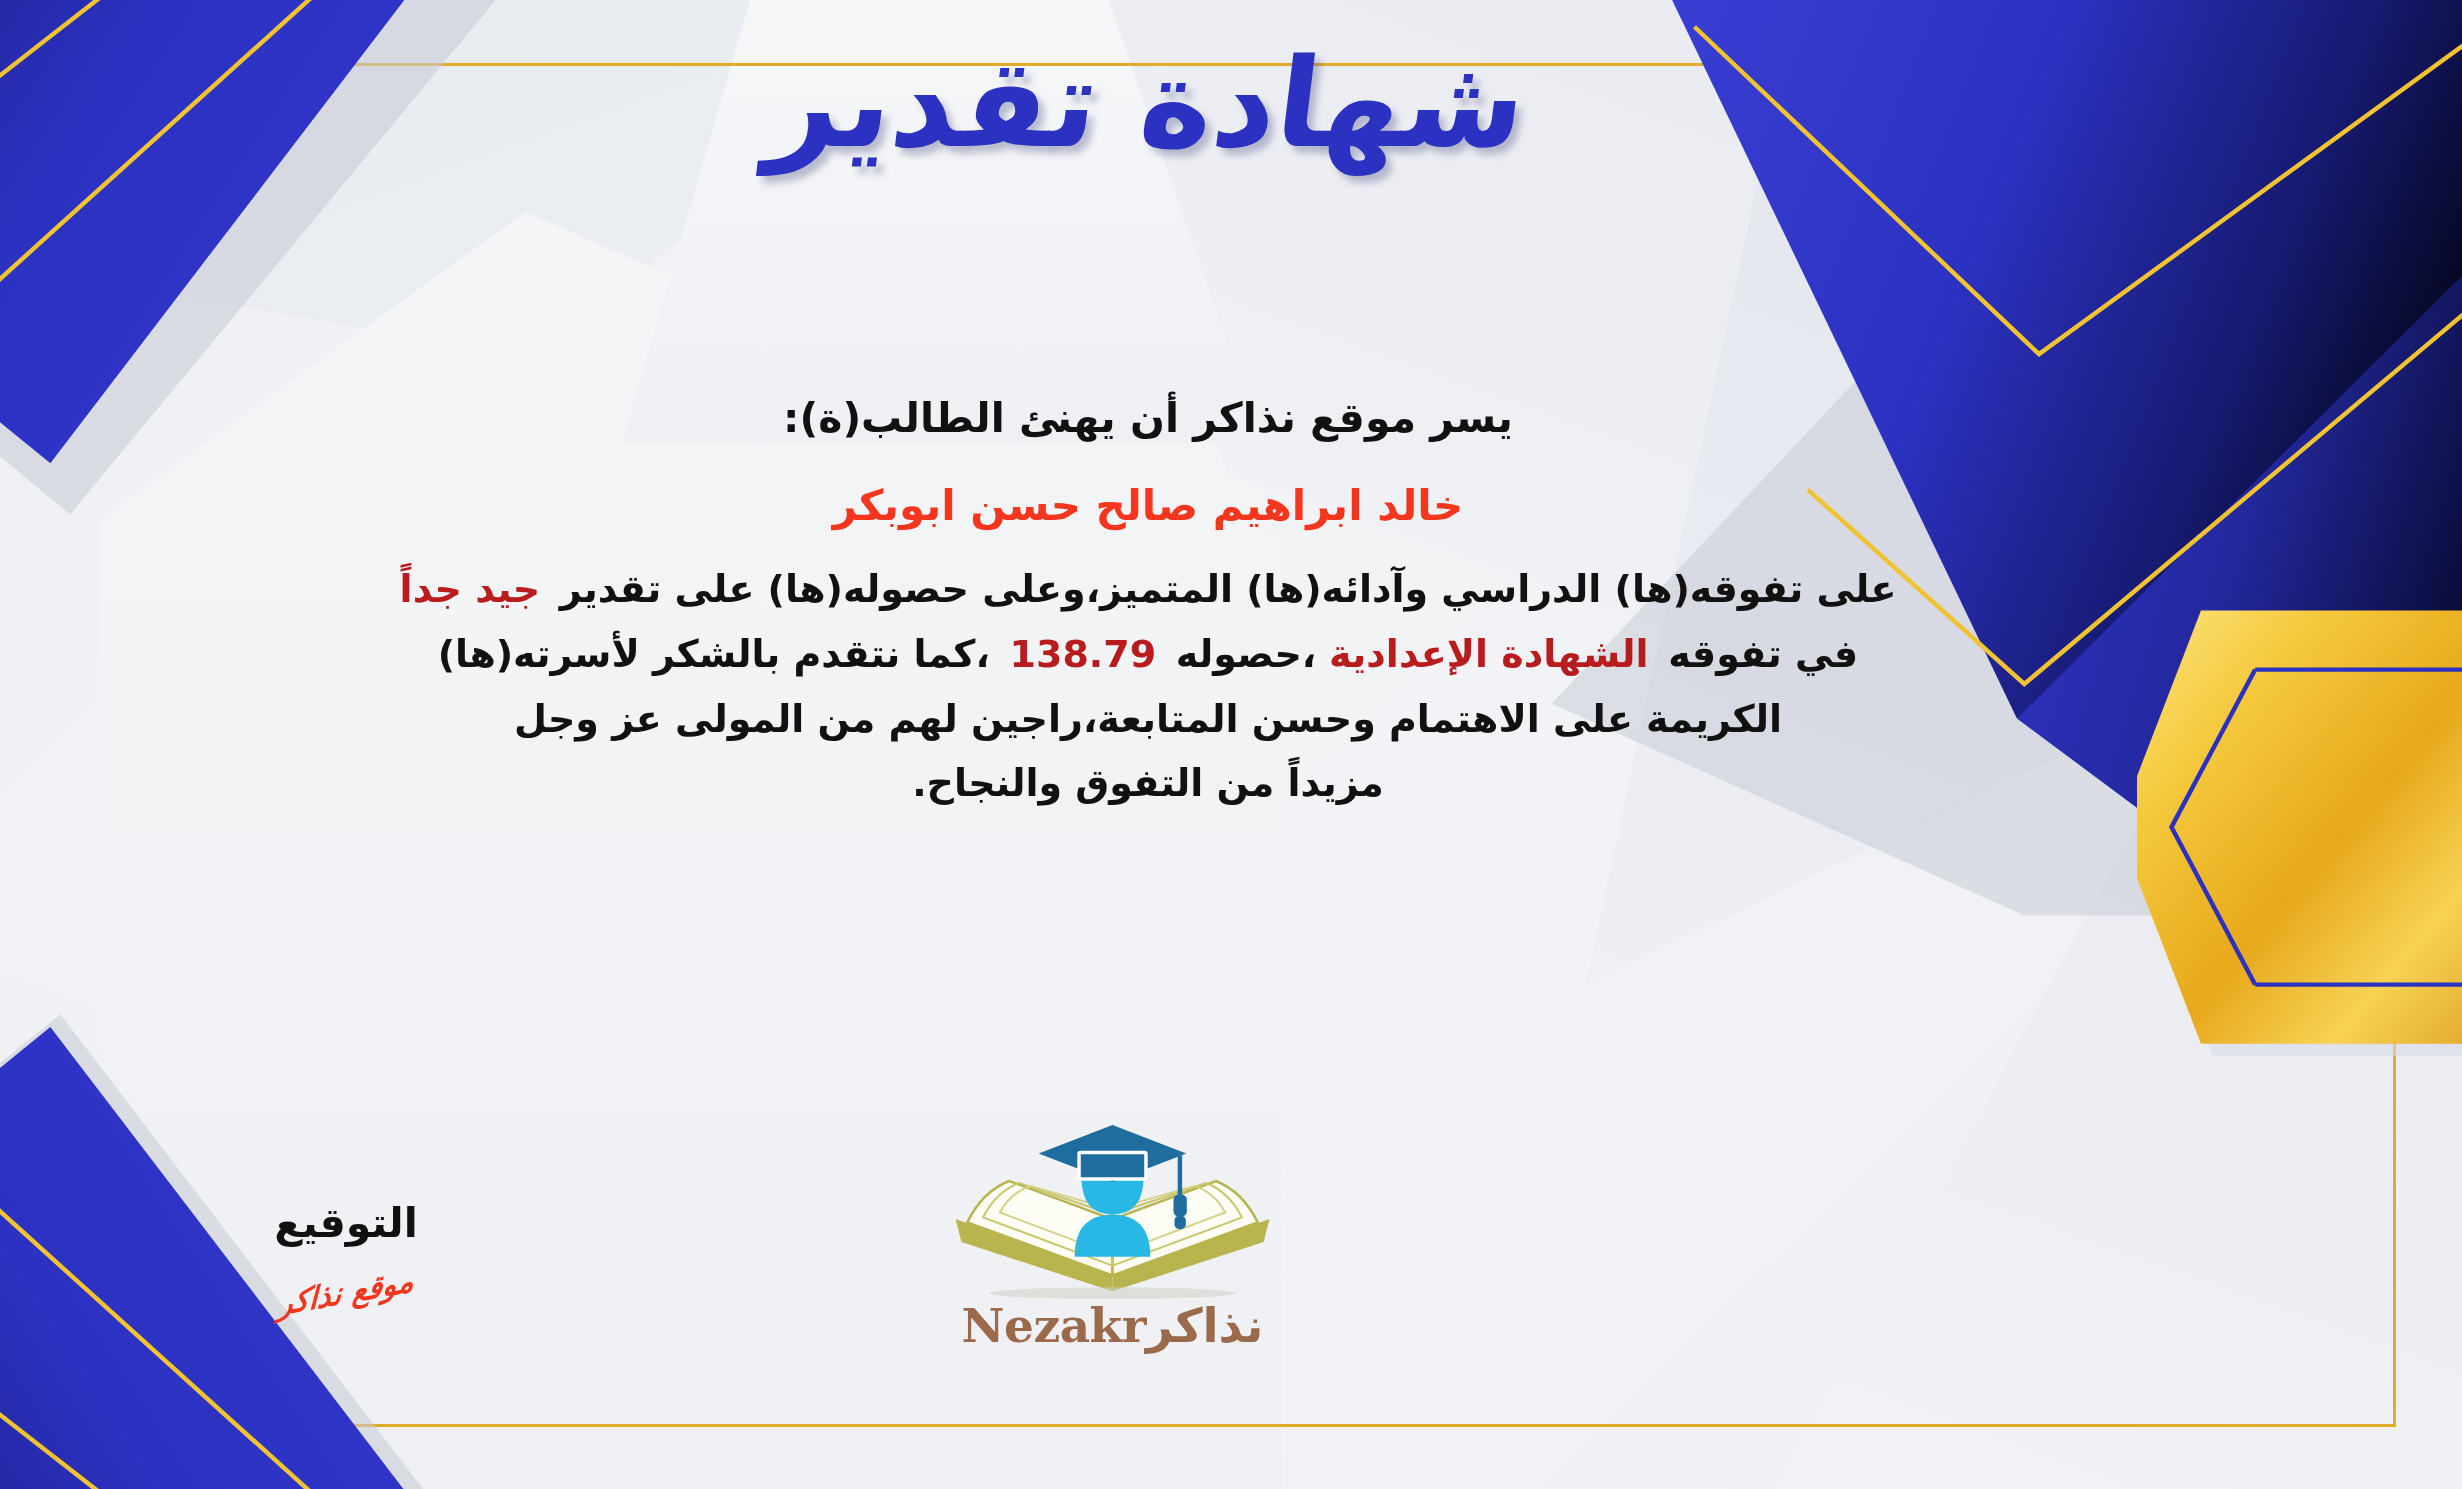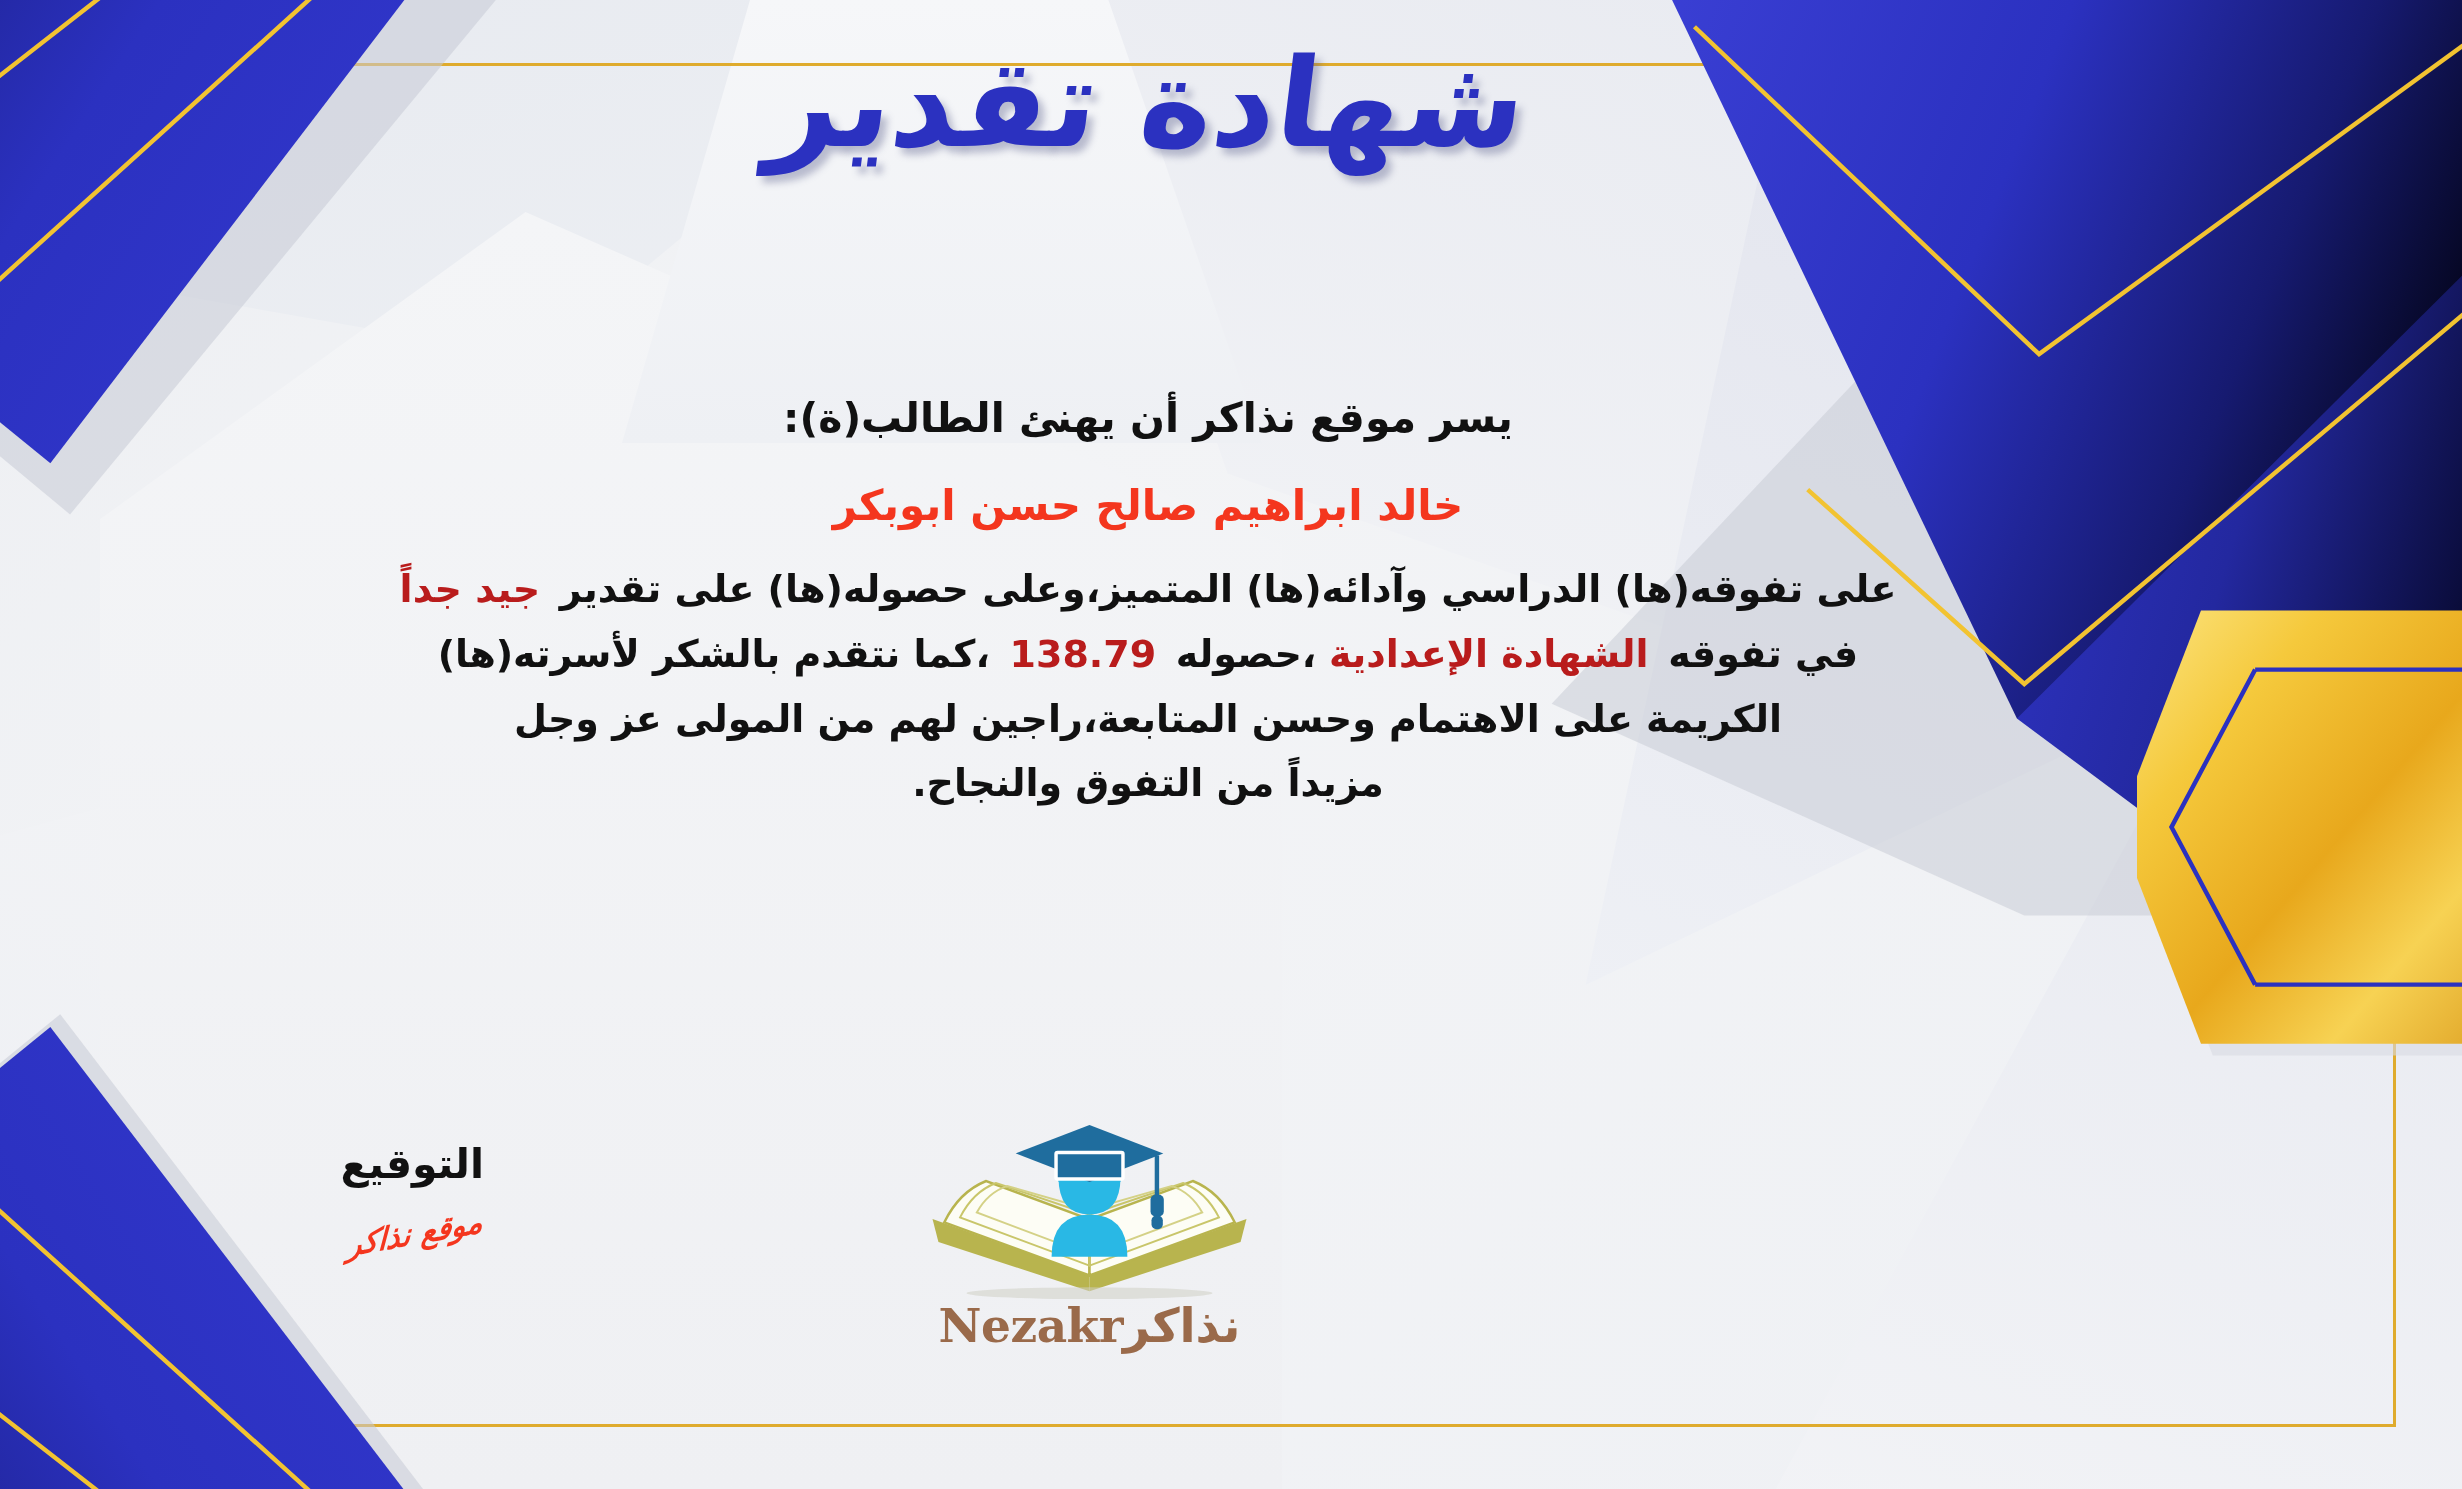--- a/index.html
+++ b/index.html
@@ -105,23 +105,23 @@
   }
   .l-para{font-size:38px;margin-bottom:10.8px;}
   .red{color:#b91c1c;font-weight:700;}
   .gap{display:inline-block;width:19.7px;}
   .gap-s{display:inline-block;width:12.8px;}
 
   
   .sign-block{
     position:absolute;
     left:374px;
-    top:1140px;
+    top:1199px;
     width:276px;
-    text-align:right;
+    text-align:center;
     z-index:6;
   }
   .sign-label{
     font-size:41px;
     font-weight:600;
     color:#111;
     letter-spacing:1px;
   }
   .sign-mark{
     margin-top:26.6px;
@@ -130,21 +130,21 @@
     color:#f4361e;
     transform:rotate(-10deg) skewX(-12deg);
     display:inline-block;
     font-style:italic;
     font-weight:600;
   }
 
   
   .logo-block{
     position:absolute;
-    left:1051px;
+    left:1074px;
     top:1118px;
     width:409px;
     text-align:center;
     z-index:6;
   }
   .logo-art{width:409px;height:187px;display:block;}
   .logo-text{
     margin-top:-6.9px;
     font-size:47px;
     font-weight:700;

